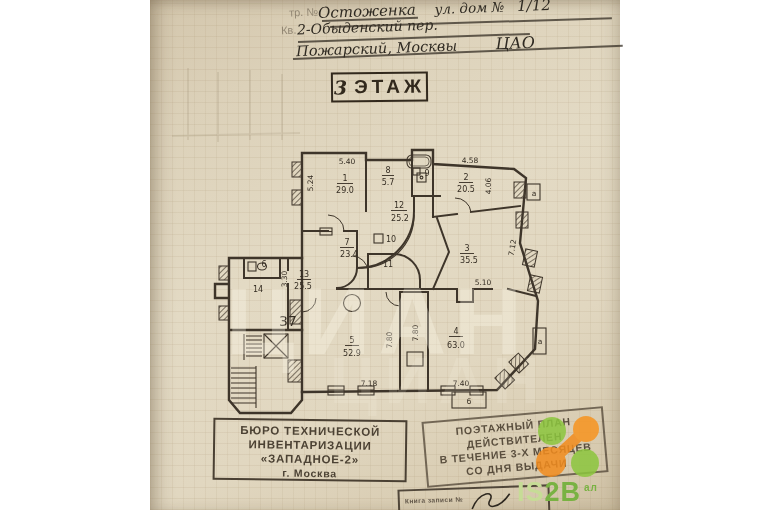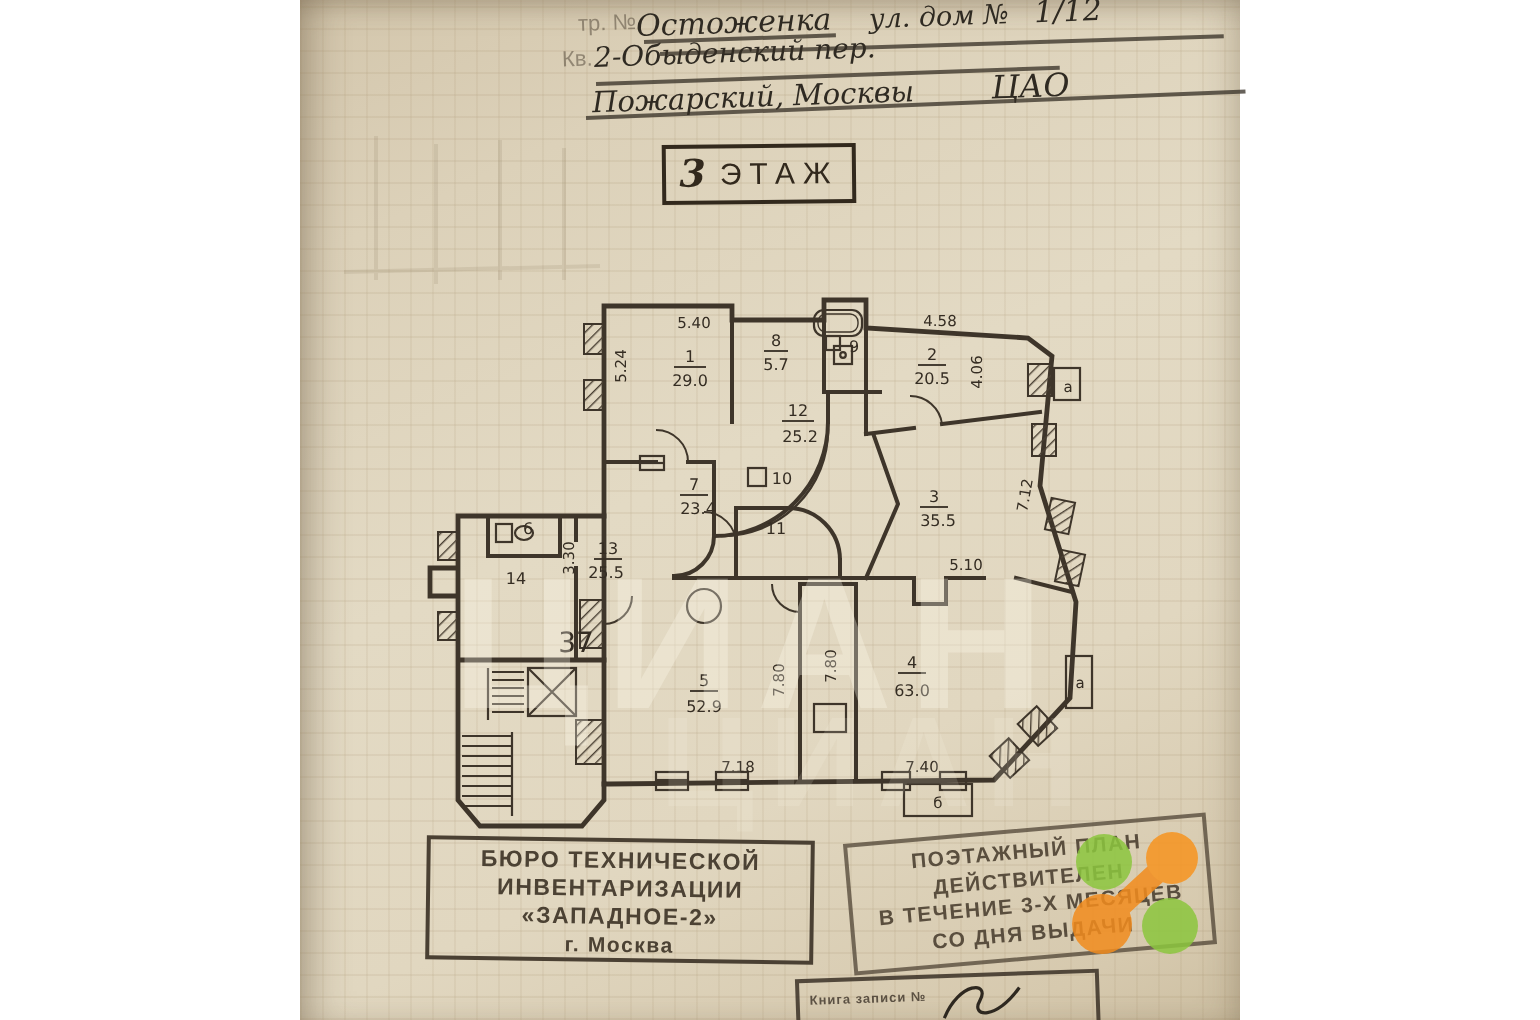--- a/index.html
+++ b/index.html
@@ -13,21 +13,21 @@
     background-image:repeating-linear-gradient(0deg,rgba(148,124,86,.13) 0 1px,transparent 1px 11px),
                      repeating-linear-gradient(90deg,rgba(148,124,86,.11) 0 1px,transparent 1px 11px);
     opacity:.8;}
   .abs{position:absolute;}
   .hw{font-family:"DejaVu Serif",serif;font-style:italic;color:#2f2a22;white-space:nowrap;}
   .formprint{font-family:"Liberation Sans",sans-serif;color:rgba(88,76,62,.55);white-space:nowrap;}
   .uline{position:absolute;height:1.6px;background:rgba(52,45,36,.75);transform-origin:left center;}
   .floorbox{display:flex;align-items:center;justify-content:center;gap:7px;
     border:2.5px solid #32291d;color:#32291d;transform:rotate(-.6deg);}
   .floor-num{font-family:"DejaVu Serif",serif;font-style:italic;font-size:19px;font-weight:bold;}
-  .floor-word{font-size:15px;font-weight:normal;letter-spacing:4px;}
+  .floor-word{font-size:19px;font-weight:bold;letter-spacing:4px;}
   .stamp{box-sizing:border-box;text-align:center;font-weight:bold;color:#4c4234;}
   .stamp-bti{border:2.5px solid #4a4033;font-size:11.5px;line-height:14px;letter-spacing:.8px;
     transform:rotate(.8deg);padding-top:3px;}
   .stamp-bti .l4{font-size:10.5px;}
   .stamp-val{border:2px solid rgba(70,58,44,.7);font-size:10.5px;line-height:13.5px;letter-spacing:.8px;
     transform:rotate(-5deg);color:rgba(72,60,46,.88);padding-top:4px;}
   .stamp-book{border:2px solid rgba(58,48,38,.85);transform:rotate(-2deg);}
   .book-note{position:absolute;left:5px;top:6px;font-size:6.5px;font-weight:bold;color:rgba(60,50,40,.8);letter-spacing:.5px;}
   .cian{font-weight:bold;color:rgba(255,251,238,.30);letter-spacing:8px;pointer-events:none;
     font-family:"Liberation Sans",sans-serif;}
@@ -259,15 +259,18 @@
     </svg>
   </div>
 
   <svg class="abs" style="left:515px;top:412px;opacity:.85;" width="110" height="70" viewBox="0 0 110 70">
     <line x1="66" y1="22" x2="41" y2="45" stroke="#f28c1e" stroke-width="11" stroke-linecap="round"></line>
     <circle cx="37" cy="19" r="14" fill="#8cc63e"></circle>
     <circle cx="71" cy="17" r="13" fill="#f79420"></circle>
     <circle cx="36" cy="50" r="15" fill="#f28c1e"></circle>
     <circle cx="70" cy="51" r="14" fill="#8cc63e"></circle>
   </svg>
+  <div class="abs is2b-text" style="left:517px;top:477px;">
+    <span style="color:#c6dc96;">IS</span><span style="color:#79b243;">2B</span><sup style="color:#79b243;font-size:10px;margin-left:3px;">ал</sup>
+  </div>
   <div class="abs is2b-num" style="left:523px;top:530px;color:#79b243;">270398</div>
 
 </div>
 
 </body></html>

